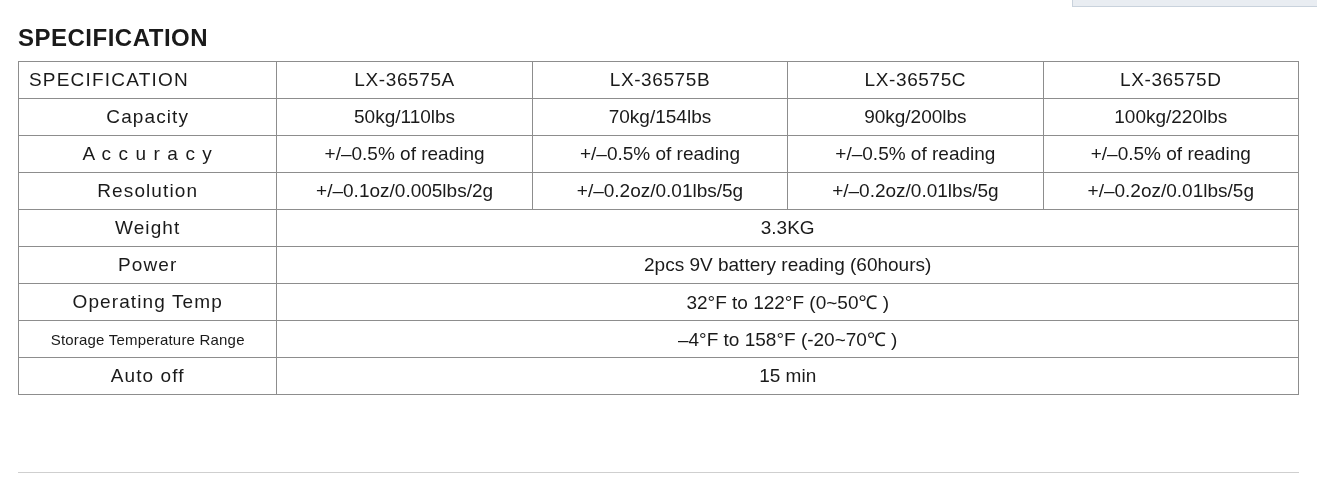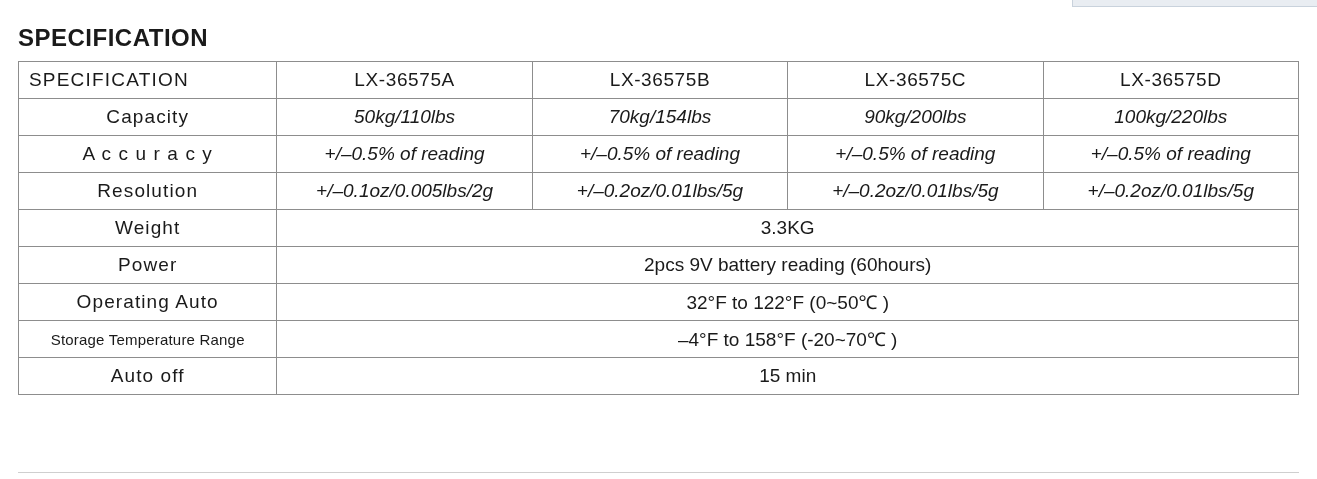--- a/index.html
+++ b/index.html
@@ -70,21 +70,20 @@
     letter-spacing: 1.1px;
     font-size: 19px;
     border-radius: 17px;
   }
   td.label.tight {
     letter-spacing: 0.2px;
     font-size: 15px;
   }
   td.value {
     font-size: 18px;
-    font-style: italic;
   }
   td.merged {
     font-size: 19px;
   }
   .col1 { width: 258px; }
   .colx { width: 255px; }
   .footline {
     position: absolute;
     left: 18px;
     right: 18px;
@@ -153,21 +152,21 @@
       </tr>
       <tr>
         <td class="label">Weight</td>
         <td class="merged" colspan="4">3.3KG</td>
       </tr>
       <tr>
         <td class="label">Power</td>
         <td class="merged" colspan="4">2pcs 9V battery reading (60hours)</td>
       </tr>
       <tr>
-        <td class="label">Operating Auto</td>
+        <td class="label">Operating Temp</td>
         <td class="merged" colspan="4">32°F to 122°F (0~50℃ )</td>
       </tr>
       <tr>
         <td class="label tight">Storage Temperature Range</td>
         <td class="merged" colspan="4">–4°F to 158°F (-20~70℃ )</td>
       </tr>
       <tr>
         <td class="label">Auto off</td>
         <td class="merged" colspan="4">15 min</td>
       </tr>

